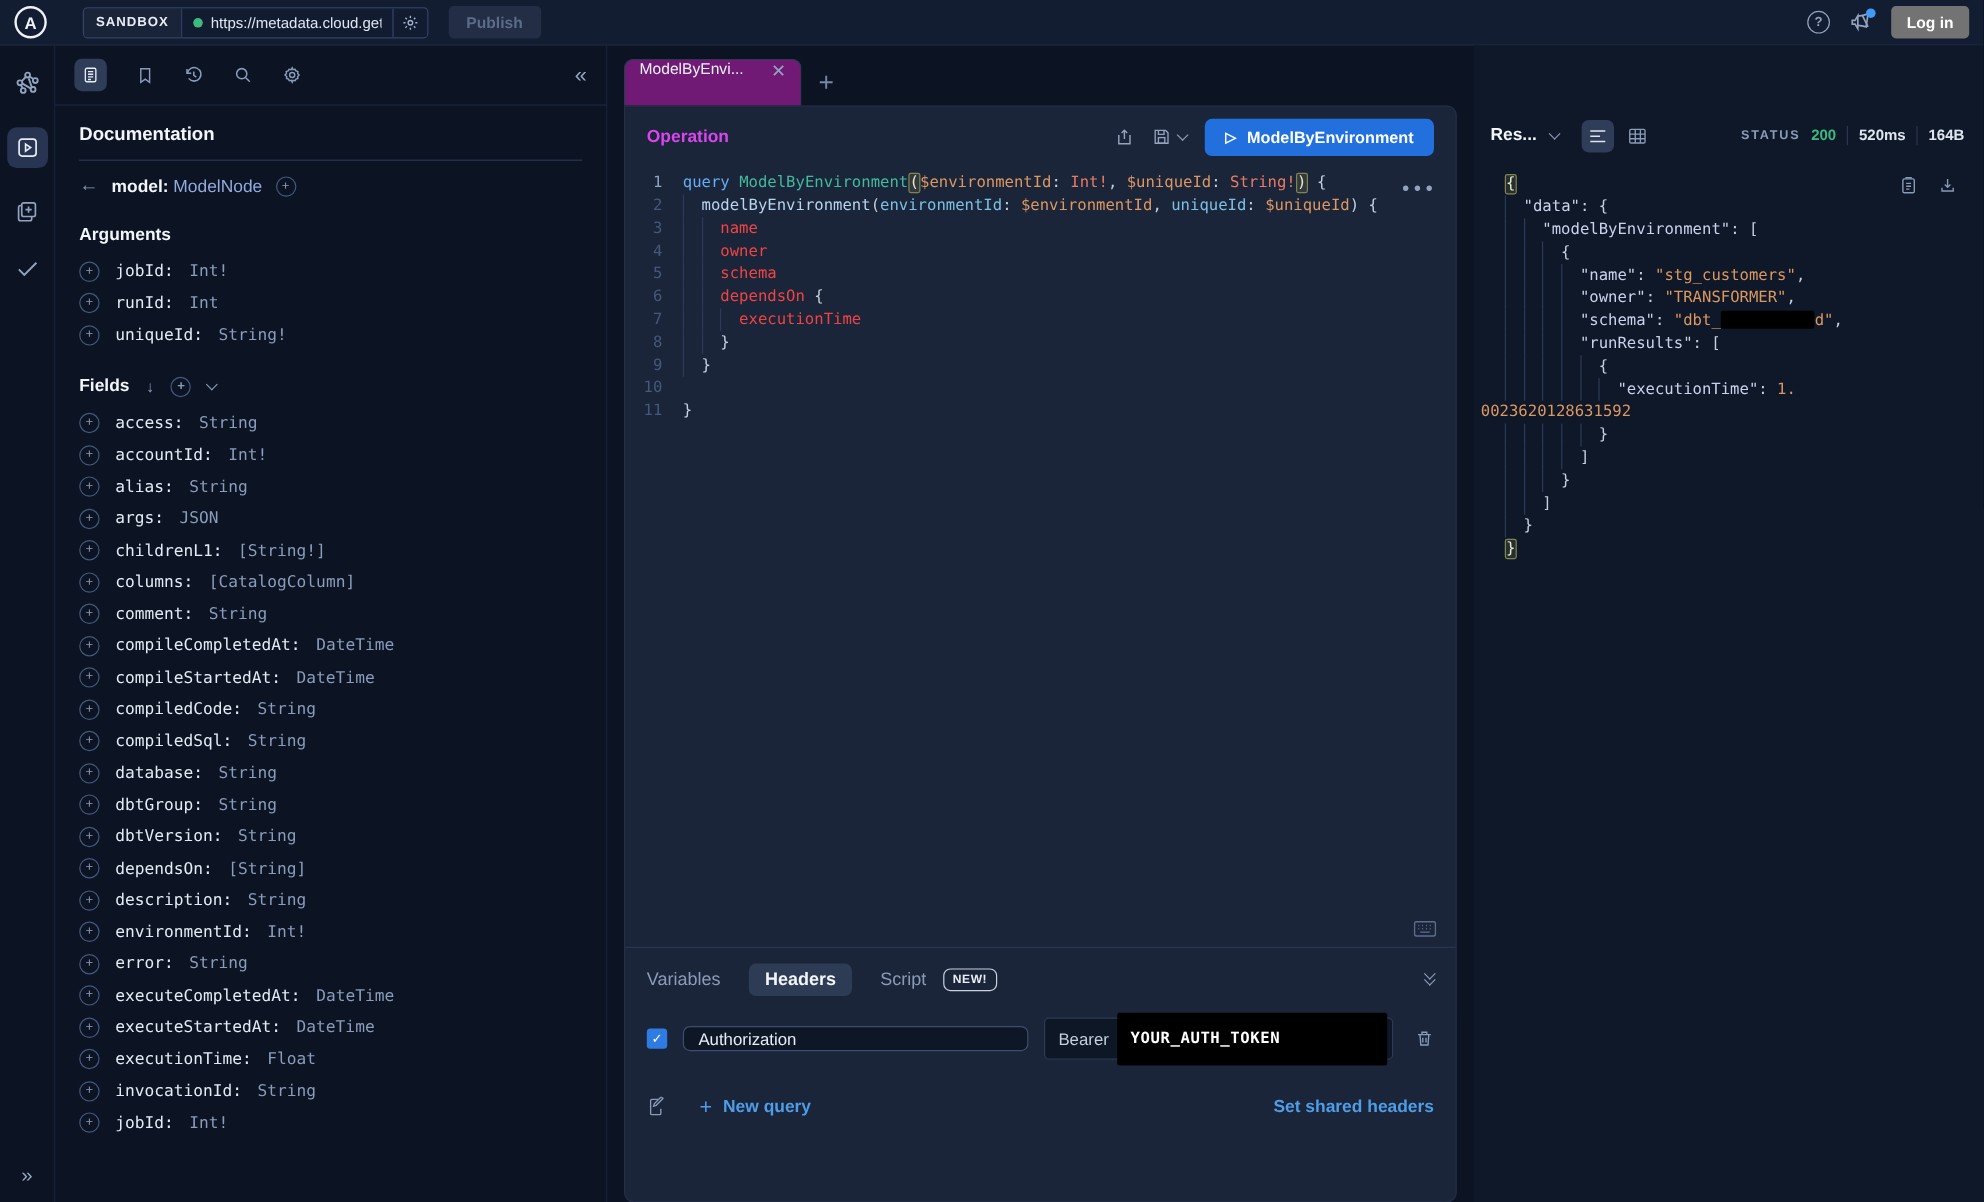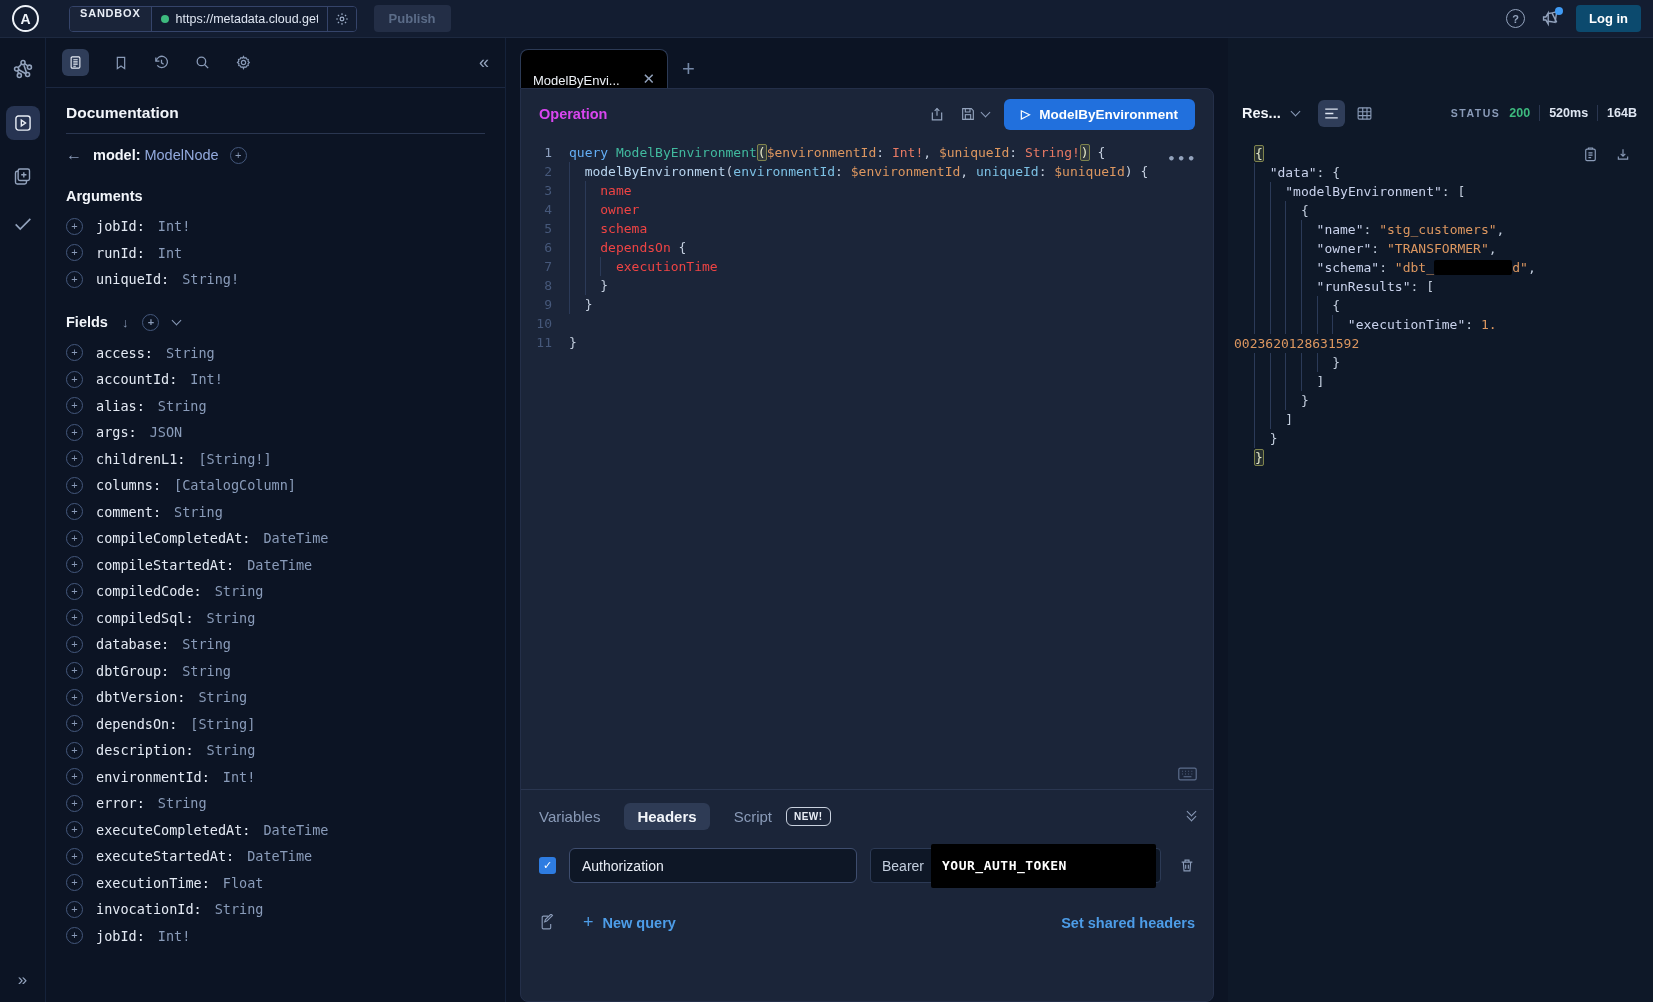--- a/index.html
+++ b/index.html
@@ -4,31 +4,31 @@
 <style>
   *{box-sizing:border-box;margin:0;padding:0}
   html,body{width:1653px;height:1002px;overflow:hidden}
   body{background:#0c1424;font-family:"Liberation Sans",sans-serif;color:#e8edf5;font-size:14px}
   svg{display:block}
 
   
   .topbar{height:38px;background:#131d31;border-bottom:1px solid #1d2940;display:flex;align-items:center;padding:0 12px;gap:12px}
   .logo{width:27px;height:27px;border:2px solid #eef2f8;border-radius:50%;display:flex;align-items:center;justify-content:center;font-weight:bold;font-size:14px;color:#eef2f8}
   .endpoint-group{display:flex;align-items:stretch;height:26px;border:1px solid #35446a;border-radius:4px;overflow:hidden;margin-left:18px}
-  .sandbox-chip{display:flex;align-items:flex-start;padding:0 10px;font-size:11px;font-weight:bold;letter-spacing:.8px;color:#e8edf5;border-right:1px solid #35446a;background:#1a2439}
+  .sandbox-chip{display:flex;align-items:center;padding:0 10px;font-size:11px;font-weight:bold;letter-spacing:.8px;color:#e8edf5;border-right:1px solid #35446a;background:#1a2439}
   .url-box{display:flex;align-items:center;gap:7px;padding:0 9px;background:#121c30;max-width:175px}
   .green-dot{width:8px;height:8px;border-radius:50%;background:#3dba7e;flex:none}
   .url-text{font-size:12.5px;color:#dfe6f2;white-space:nowrap;overflow:hidden}
   .url-gear{display:flex;align-items:center;padding:0 7px;border-left:1px solid #35446a;color:#9fb0ca;background:#121c30}
   .publish-btn{background:#232e46;color:#5b6c88;font-weight:bold;font-size:13px;border:none;border-radius:4px;padding:6px 15px;margin-left:5px}
   .topbar-right{margin-left:auto;display:flex;align-items:center;gap:16px}
   .help-icon{width:19px;height:19px;border:1.4px solid #93a3bd;border-radius:50%;color:#93a3bd;font-size:11px;font-weight:bold;display:flex;align-items:center;justify-content:center}
   .mega-wrap{position:relative;color:#93a3bd}
   .mega-dot{position:absolute;top:-3px;right:-3px;width:8px;height:8px;border-radius:50%;background:#3f9bf5}
-  .login-btn{background:#0c4a6e;color:#fff;font-weight:bold;font-size:13px;border:none;border-radius:4px;padding:6px 13px}
+  .login-btn{background:#737373;color:#fff;font-weight:bold;font-size:13px;border:none;border-radius:4px;padding:6px 13px}
 
   
   .main{display:flex;height:964px}
 
   
   .side-strip{width:46px;flex:none;display:flex;flex-direction:column;align-items:center;padding:20px 0 12px;gap:26px;border-right:1px solid #15223a}
   .strip-icon{color:#93a3bd;display:flex;align-items:center;justify-content:center}
   .strip-icon.selected{background:#273452;border-radius:8px;width:34px;height:34px;color:#e8edf5}
   .strip-spacer{flex:1}
   .expand-caret{color:#93a3bd;font-size:17px}
@@ -50,21 +50,21 @@
   .doc-section-head{display:flex;align-items:center;gap:14px;font-size:14.5px;font-weight:bold;color:#f2f5fa;margin:24px 0 14px}
   .head-icon{color:#8a9bb8;font-size:13px;font-weight:normal}
   .doc-row{display:flex;align-items:center;gap:13px;margin-bottom:10px;height:16.5px}
   .doc-row .fname{font-family:"DejaVu Sans Mono","Liberation Mono",monospace;font-size:13.5px;color:#e4eaf4}
   .doc-row .ftype{font-family:"DejaVu Sans Mono","Liberation Mono",monospace;font-size:13.5px;color:#8a9cba}
   .chev{display:inline-block;width:7px;height:7px;border-right:1.6px solid #8a9bb8;border-bottom:1.6px solid #8a9bb8;transform:rotate(45deg);margin-top:-4px}
 
   
   .center-col{width:694px;flex:none;margin-left:14px;display:flex;flex-direction:column}
   .tabstrip{height:50px;flex:none;display:flex;align-items:flex-end;gap:14px}
-  .op-tab{height:39px;min-width:148px;background:#000000;border:1px solid #2c3a55;border-bottom:none;border-radius:8px 8px 0 0;display:flex;align-items:flex-end;justify-content:space-between;padding:0 12px;font-size:13px;color:#eef2f8}
+  .op-tab{height:39px;min-width:148px;background:#701a75;border:1px solid #2c3a55;border-bottom:none;border-radius:8px 8px 0 0;display:flex;align-items:flex-start;justify-content:space-between;padding:0 12px;font-size:13px;color:#eef2f8}
   .tab-close{color:#93a3bd;font-size:15px;margin-left:12px}
   .tab-add{color:#7487a6;font-size:22px;line-height:22px;margin-bottom:8px}
   .op-panel{flex:1;min-height:0;background:#1b2539;border:1px solid #242f49;border-radius:0 8px 8px 8px;display:flex;flex-direction:column}
   .op-header{height:50px;flex:none;display:flex;align-items:center;padding:0 18px;gap:16px}
   .op-title{font-weight:bold;font-size:14.5px;color:#d946ef}
   .op-actions{margin-left:auto;display:flex;align-items:center;gap:15px;color:#93a3bd}
   .save-group{display:flex;align-items:center;gap:6px}
   .run-btn{background:#2170dd;color:#fff;font-weight:bold;font-size:13.5px;border:none;border-radius:6px;padding:8px 17px;display:flex;align-items:center;gap:9px}
   .run-btn .tri{font-size:12px}
 
@@ -92,21 +92,21 @@
 
   
   .bottom-panel{height:212px;flex:none;border-top:1px solid #2a3650;padding:0 18px;display:flex;flex-direction:column}
   .bp-tabs{height:52px;flex:none;display:flex;align-items:center;gap:24px}
   .bp-tab{color:#8a9bb8;font-size:15px}
   .bp-tab.active{background:#2e3b55;color:#f2f5fa;font-weight:bold;border-radius:6px;padding:5px 13px}
   .new-badge{border:1.5px solid #c9d1de;border-radius:6px;color:#e8edf5;font-size:10px;font-weight:bold;letter-spacing:.5px;padding:3px 7px;margin-left:-10px}
   .dbl-chev{margin-left:auto;display:flex;flex-direction:column;gap:0;align-items:center}
   .hdr-row{display:flex;align-items:center;gap:13px;margin-top:6px}
   .hdr-check{width:17px;height:17px;background:#2e7ce1;border-radius:3px;color:#fff;font-size:11px;display:flex;align-items:center;justify-content:center;flex:none}
-  .hdr-key{width:288px;height:35px;background:#0e1726;border:1px solid #3e4d6e;border-radius:6px;color:#e8edf5;font-size:14px;padding:0 12px;font-family:"Liberation Sans",sans-serif}
+  .hdr-key{width:288px;height:21px;background:#0e1726;border:1px solid #3e4d6e;border-radius:6px;color:#e8edf5;font-size:14px;padding:0 12px;font-family:"Liberation Sans",sans-serif}
   .hdr-val{flex:1;height:35px;background:#0e1726;border:1px solid #2c3a55;border-radius:4px;display:flex;align-items:center;padding:0 4px 0 11px;gap:7px}
   .hdr-val .prefix{color:#c3cede;font-size:14px;flex:none}
   .token-box{flex:1;height:44px;background:#000;border-radius:2px;display:flex;align-items:center;padding:0 11px;color:#fff;font-family:"DejaVu Sans Mono","Liberation Mono",monospace;font-size:13px;font-weight:bold;letter-spacing:.5px}
   .trash-icon{color:#8a9bb8;margin-left:5px}
   .actions-row{display:flex;align-items:center;gap:27px;margin-top:29px}
   .blue-link{color:#4d9de8;font-weight:bold;font-size:14.5px;display:flex;align-items:center;gap:9px}
   .shared-link{margin-left:auto}
 
   
   .resp-col{flex:1;margin-left:14px;background:#0e1828;display:flex;flex-direction:column;padding-top:50px}

